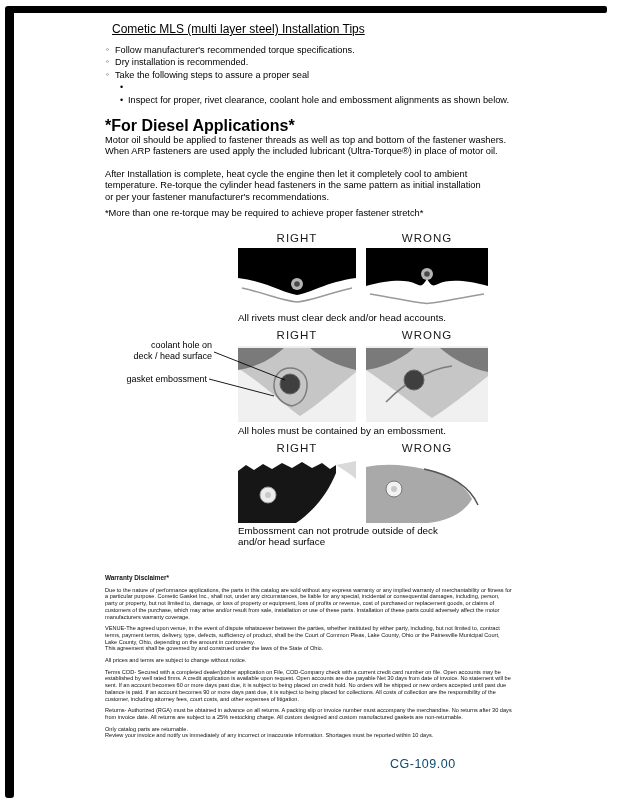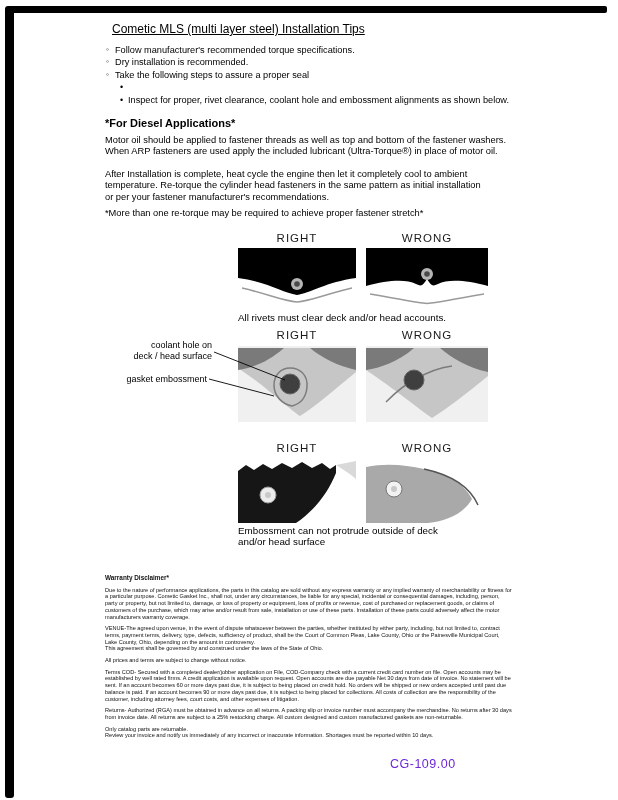--- a/index.html
+++ b/index.html
@@ -12,39 +12,39 @@
   .scan-left { position:absolute; left:5px; top:6px; width:9px; height:792px; background:#000; border-radius:3px; }
 
   .title { position:absolute; left:112px; top:22px; font-size:12px; font-weight:normal; text-decoration:underline; }
 
   .bullets { position:absolute; left:106px; top:44px; font-size:9.2px; line-height:12.4px; }
   .bullet { display:flex; }
   .bullet .m { width:9px; font-size:8px; flex:0 0 9px; }
   .subbullet { display:flex; padding-left:14px; }
   .subbullet .m { width:8px; font-size:9px; flex:0 0 8px; }
 
-  .diesel-heading { position:absolute; left:105px; top:117px; font-size:11px; font-weight:bold; }
+  .diesel-heading { position:absolute; left:105px; top:117px; font-size:16px; font-weight:bold; }
   .para { position:absolute; left:105px; font-size:9.3px; line-height:11.4px; white-space:pre-line; }
   .para1 { top:135px; }
   .para2 { top:169px; }
   .note  { position:absolute; left:105px; top:208px; font-size:9.3px; }
 
   .diagrams { position:absolute; left:0; top:228px; width:578px; height:332px; }
   .dlabel { position:absolute; font-size:11.5px; letter-spacing:1px; text-align:center; color:#1a1a1a; }
   .dimg { position:absolute; }
   .dimg svg { display:block; }
   .caption { position:absolute; font-size:9.8px; white-space:pre-line; }
   .ann { position:absolute; font-size:9px; line-height:10.5px; text-align:right; white-space:pre-line; }
   .overlay { position:absolute; left:0; top:0; pointer-events:none; }
 
   .disclaimer { position:absolute; left:105px; top:575px; width:408px; font-size:5.6px; line-height:6.7px; color:#111; }
   .disclaimer .dhead { font-size:6.4px; font-weight:bold; margin-bottom:5px; }
   .disclaimer p { margin-bottom:5px; white-space:pre-line; }
 
-  .footer { position:absolute; left:390px; top:757px; font-size:12.5px; letter-spacing:0.5px; color:#6d28d9; }
+  .footer { position:absolute; left:390px; top:757px; font-size:12.5px; letter-spacing:0.5px; color:#0c4a6e; }
 </style>
 </head>
 <body>
 
 <div class="page">
   <div class="scan-top"></div>
   <div class="scan-left"></div>
 
   <div class="title">Cometic MLS (multi layer steel) Installation Tips</div>
 
@@ -123,20 +123,21 @@
     <div class="dimg" style="left:366px; top:118px;">
       <svg width="122" height="76" viewBox="0 0 122 76">
         <rect width="122" height="76" fill="#f0f0f0"></rect>
         <path d="M0,2 L122,2 L122,30 C100,48 82,62 66,72 C54,64 30,44 0,24 Z" fill="#c6c6c6"></path>
         <path d="M0,2 L48,2 C32,16 14,22 0,24 Z" fill="#7a7a7a"></path>
         <path d="M74,2 L122,2 L122,26 C102,22 86,12 74,2 Z" fill="#7a7a7a"></path>
         <path d="M20,56 C32,44 40,38 48,34 C58,28 70,22 86,20" stroke="#7c7c7c" fill="none" stroke-width="1.5"></path>
         <circle cx="48" cy="34" r="10" fill="#3f3f3f" stroke="#666" stroke-width="1"></circle>
       </svg>
     </div>
+    <div class="caption" style="left:238px; top:197px;">All holes must be contained by an embossment.</div>
 
     <div class="dlabel" style="left:238px; top:214px; width:118px;">RIGHT</div>
     <div class="dlabel" style="left:366px; top:214px; width:122px;">WRONG</div>
 
     <div class="dimg" style="left:238px; top:231px;">
       <svg width="118" height="64" viewBox="0 0 118 64">
         <rect width="118" height="64" fill="#fff"></rect>
         <path d="M98,6 L118,2 L118,20 C111,14 104,10 98,6 Z" fill="#d9d9d9"></path>
         <path d="M0,12 L8,6 L16,11 L25,5 L34,10 L44,4 L54,9 L64,3 L74,9 L84,4 L92,10 L98,6 L98,14 C90,34 76,52 58,64 L0,64 Z" fill="#161616"></path>
         <circle cx="30" cy="36" r="8" fill="#ececec" stroke="#999" stroke-width="1"></circle>

